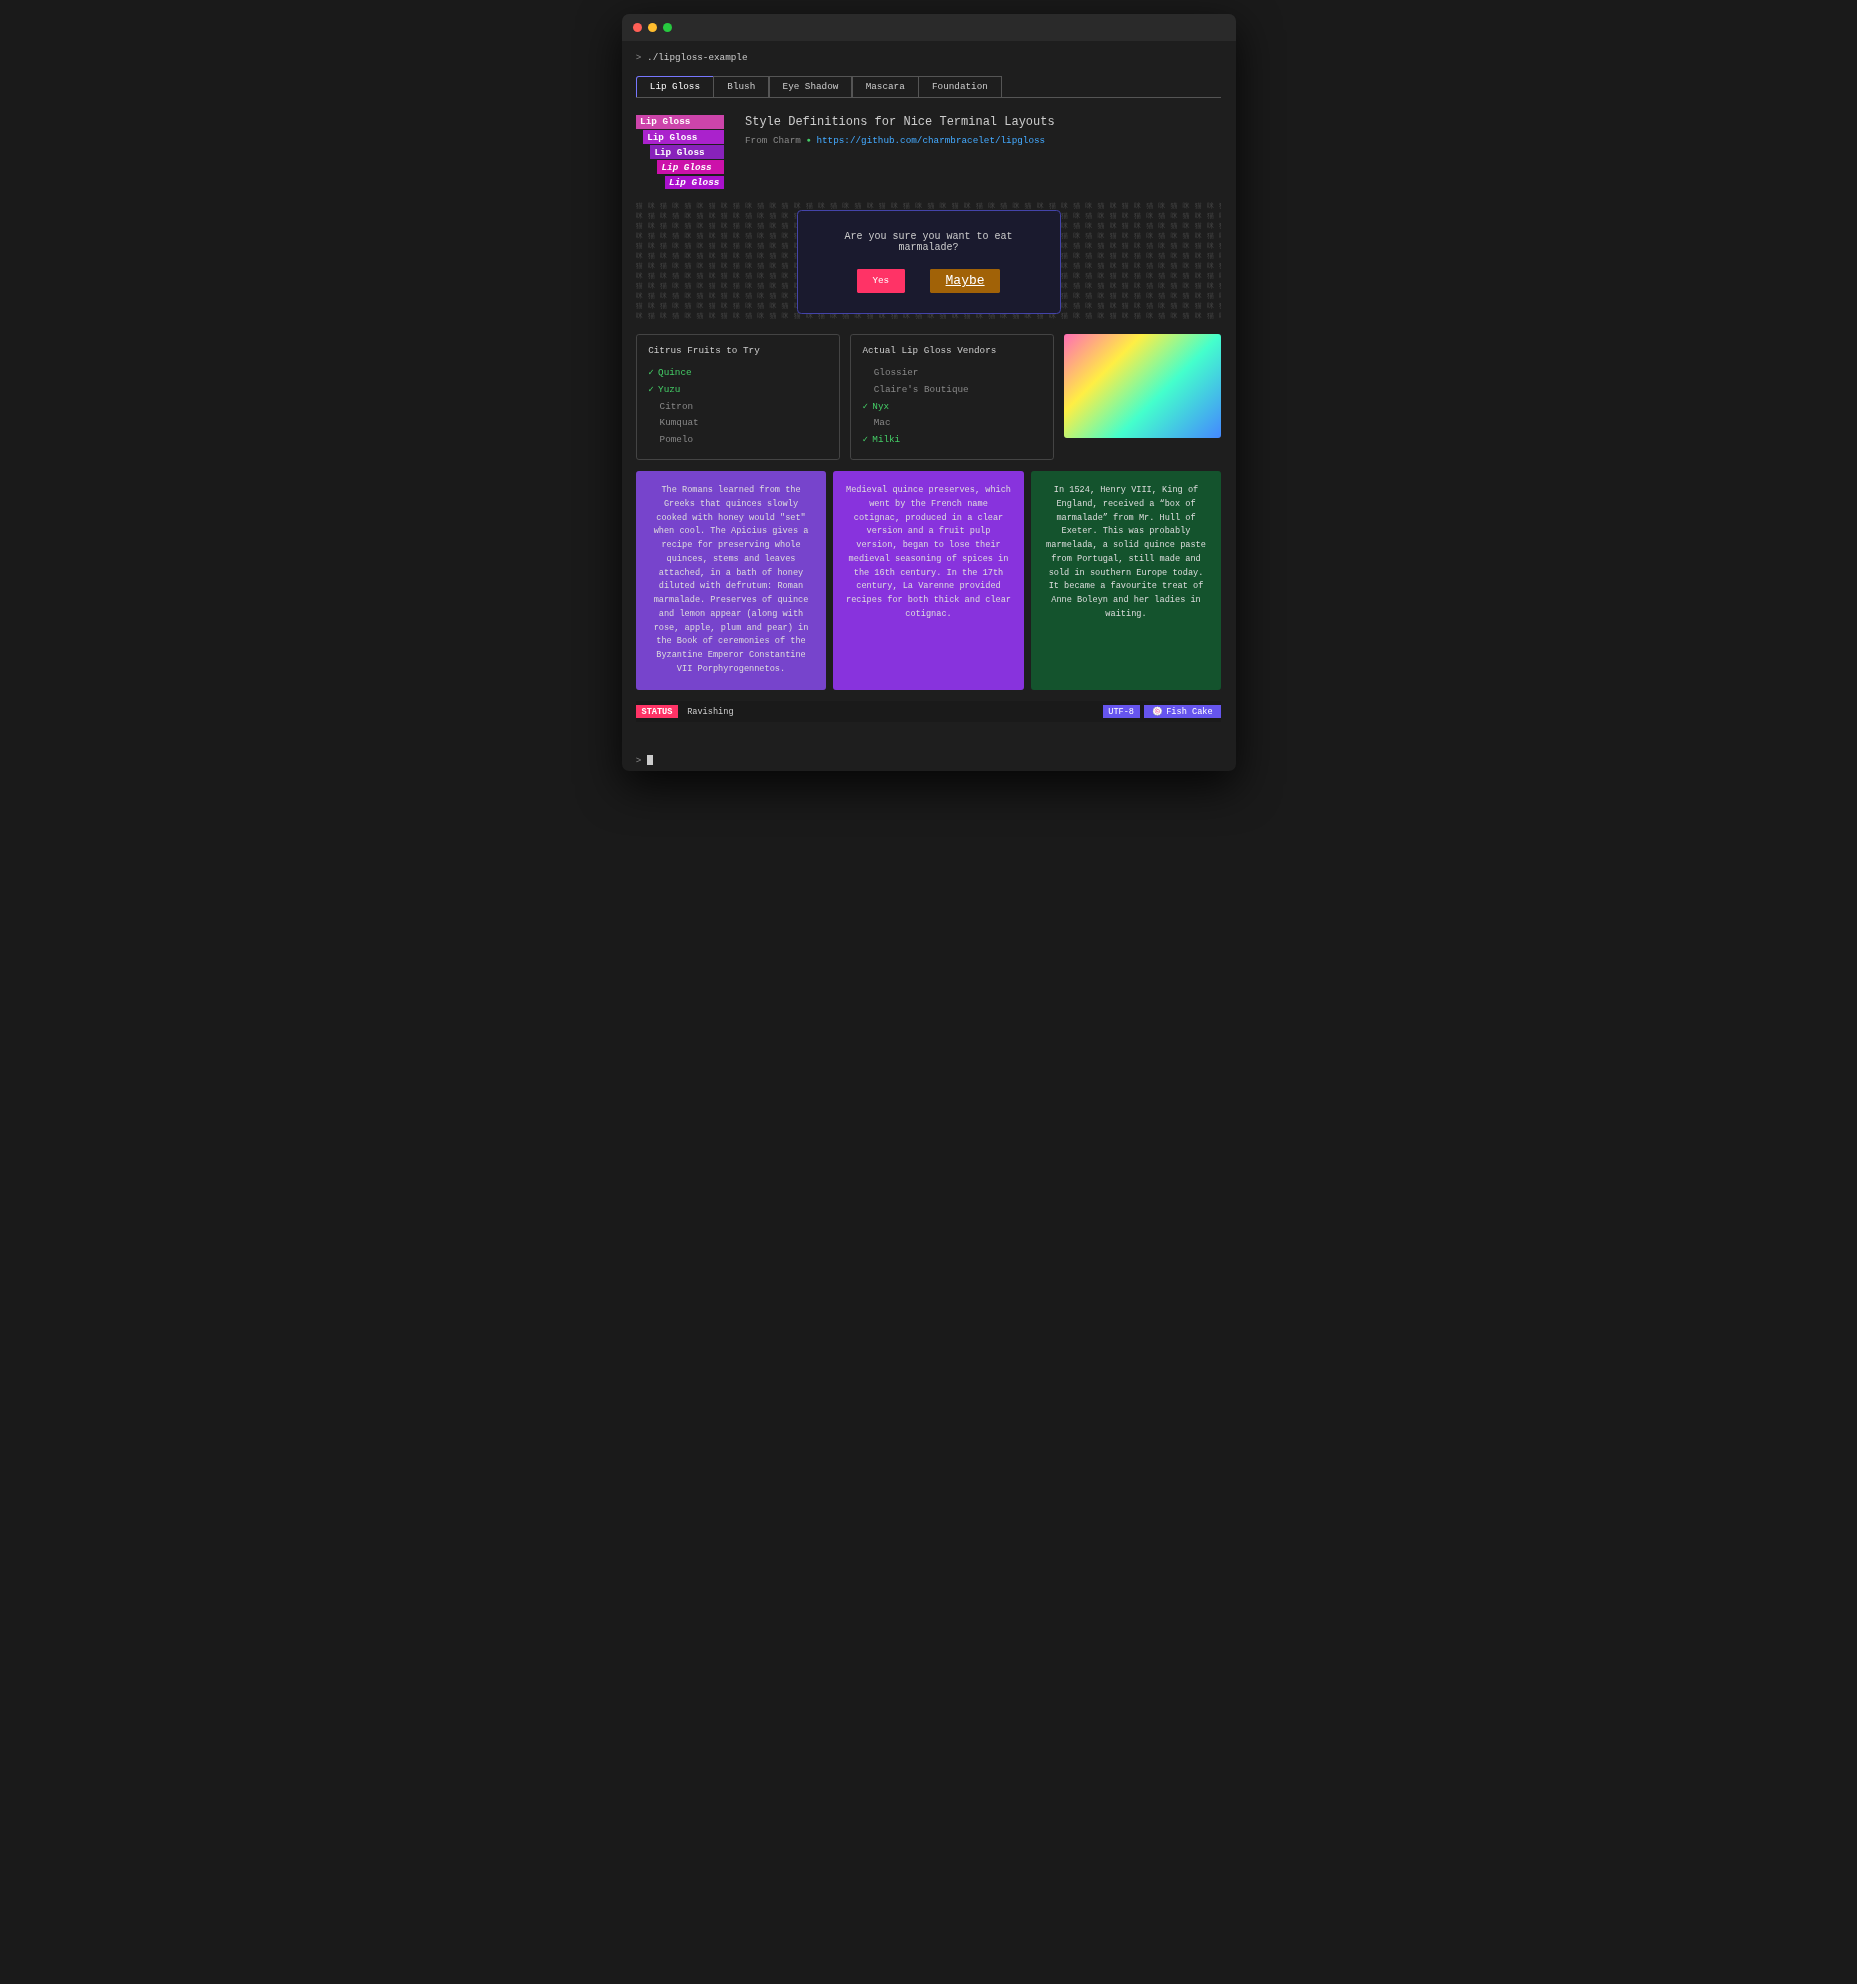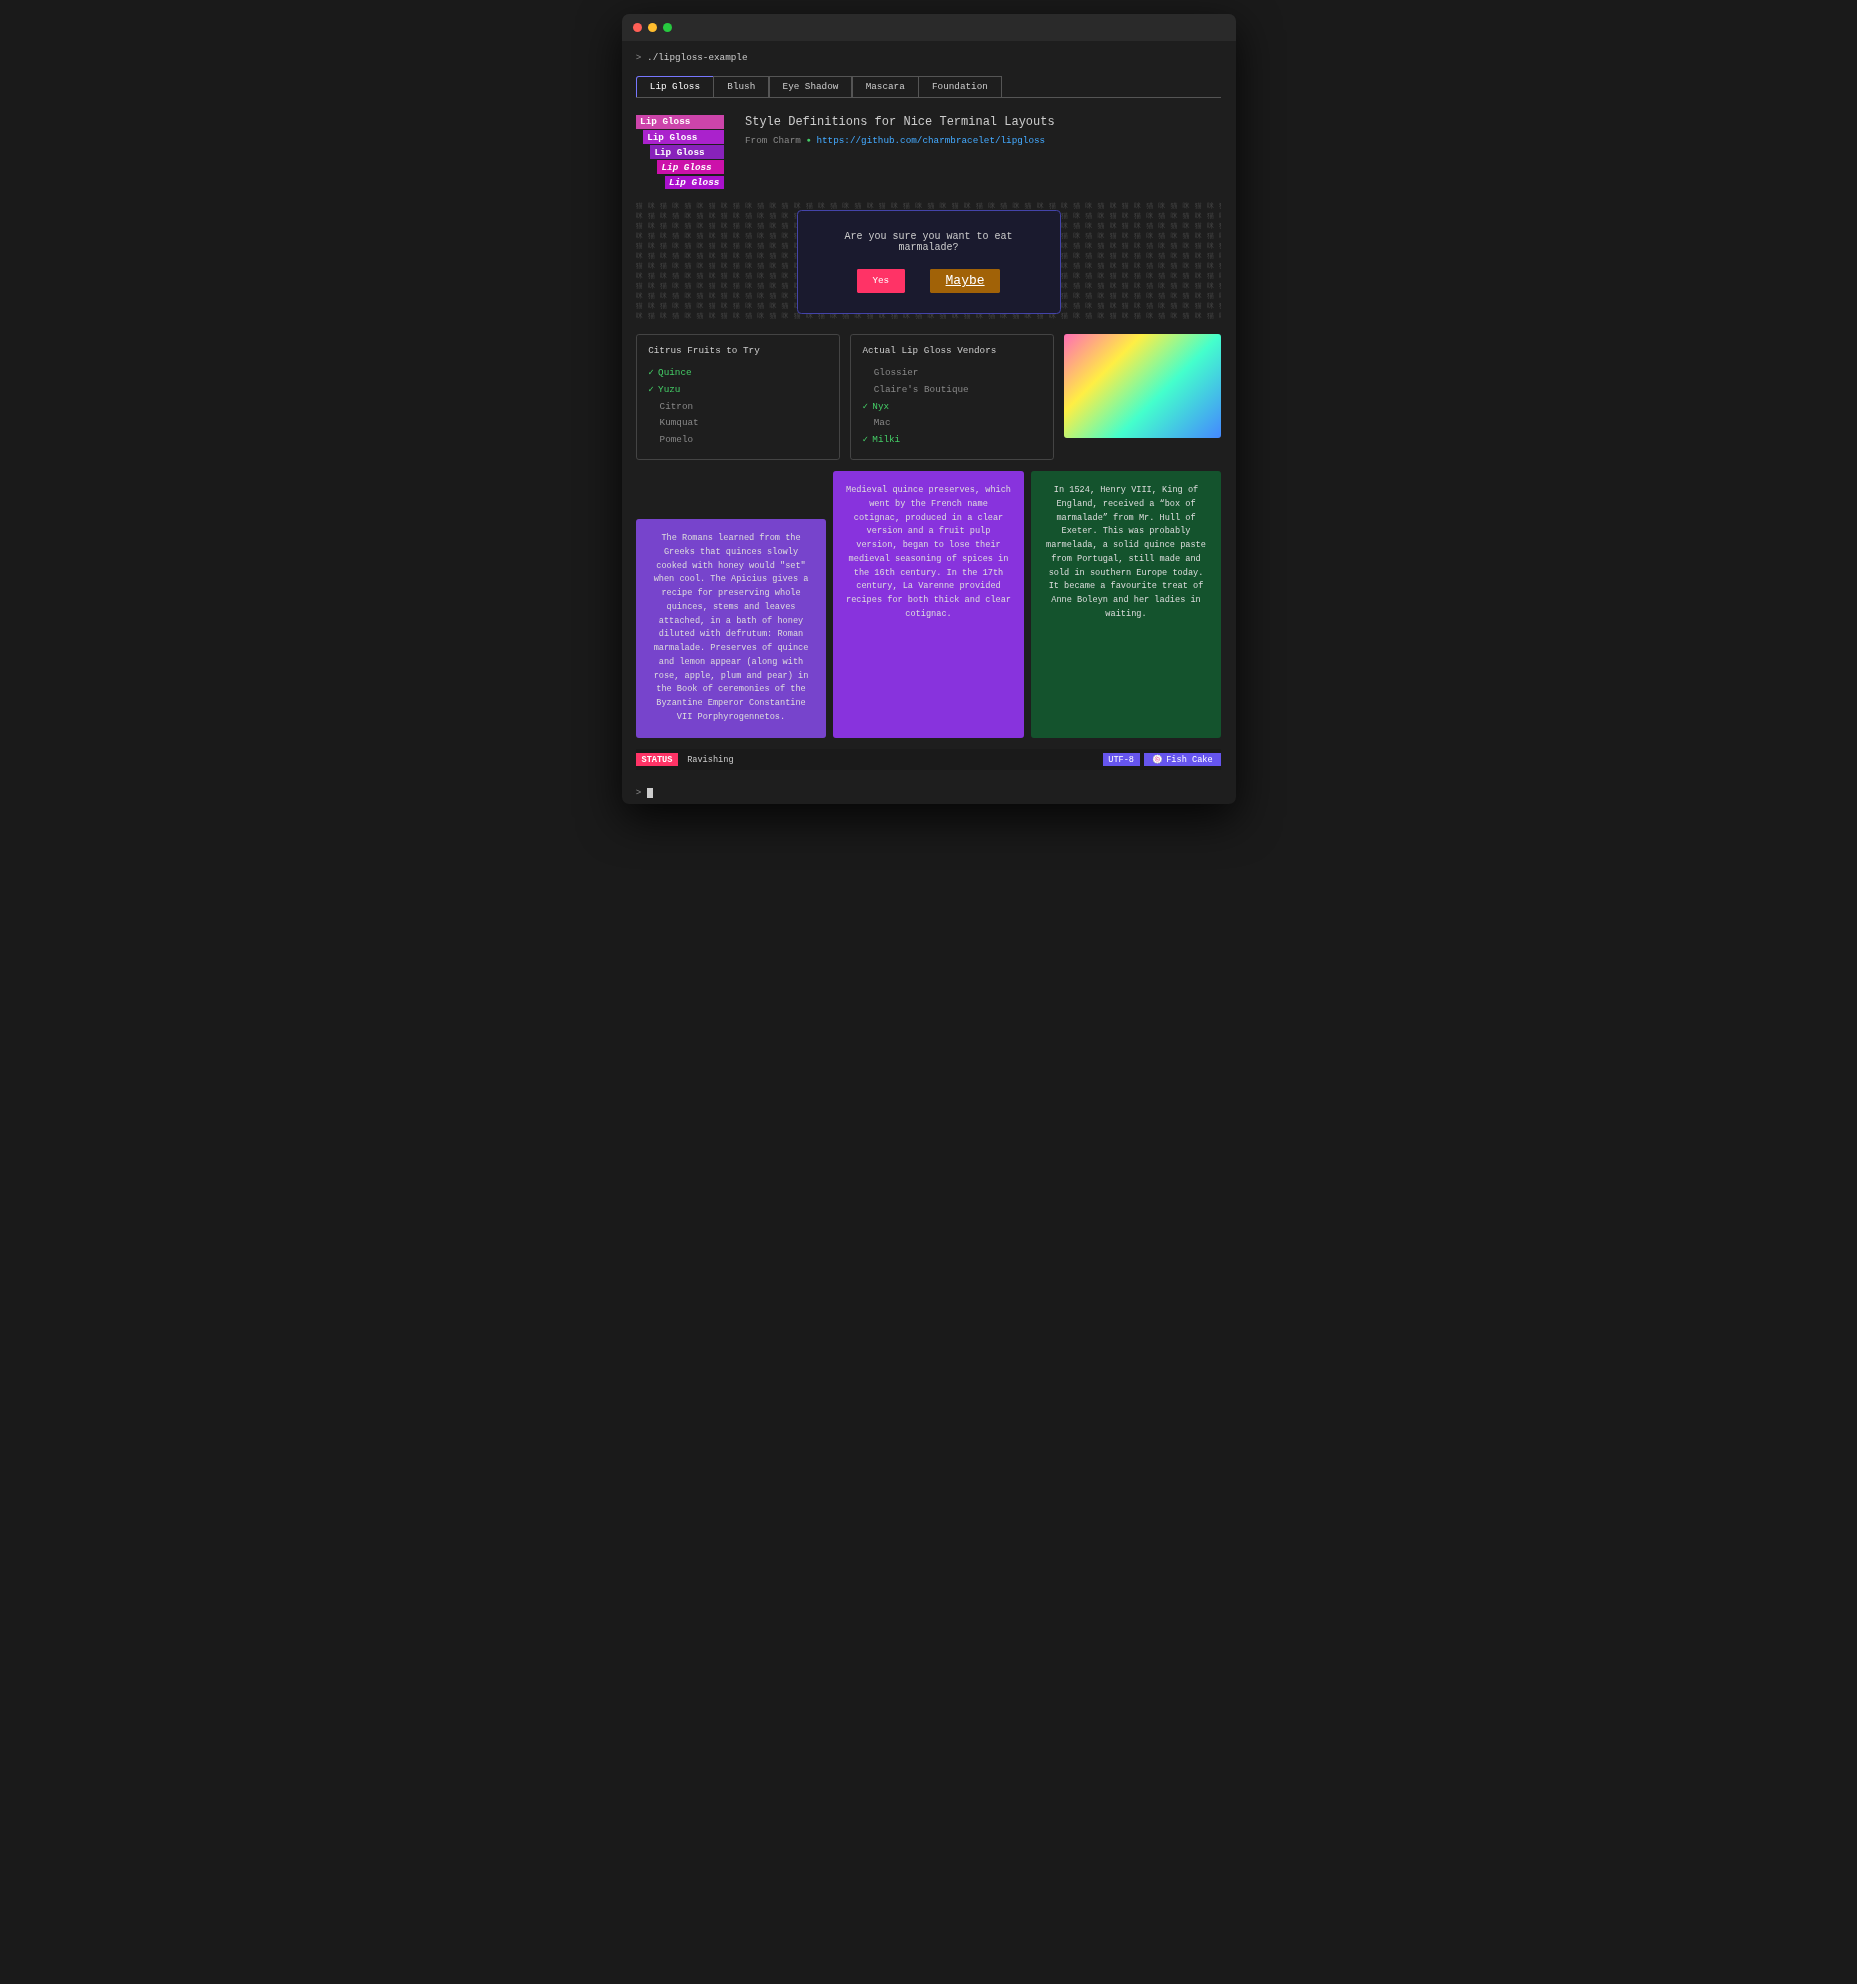--- a/index.html
+++ b/index.html
@@ -234,21 +234,21 @@
     .card {
       flex: 1;
       border-radius: 2.9px;
       padding: 13px 11.4px;
       font-size: 8.6px;
       font-family: 'Courier New', Courier, monospace;
       line-height: 1.6;
       color: #ddd;
       text-align: center;
     }
-    .card-purple { background: #7744cc; margin-top: 48px; }
+    .card-purple { background: #7744cc; }
     .card-violet { background: #8833dd; text-align: center; }
     .card-magenta { background: #14532d; }
     
     .statusbar {
       background: #1a1a1a;
       display: flex;
       align-items: center;
       padding: 3.6px 0;
       font-size: 8.6px;
       font-family: 'Courier New', Courier, monospace;

